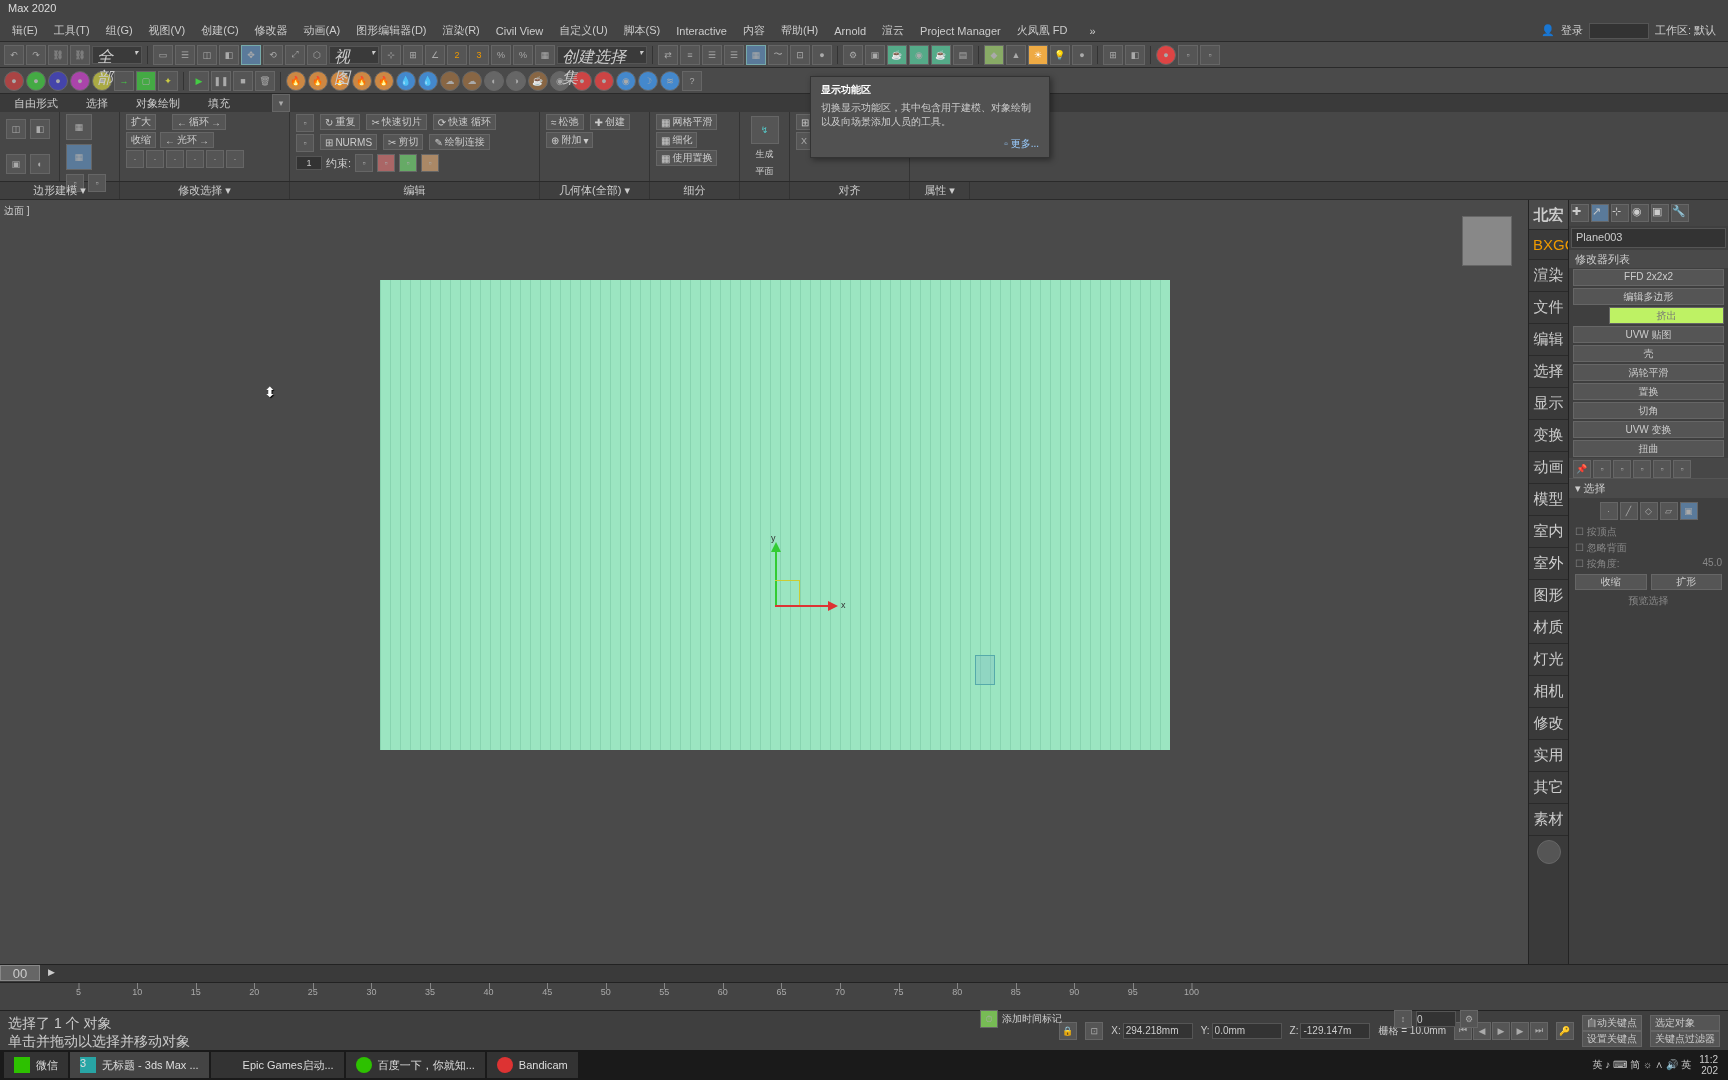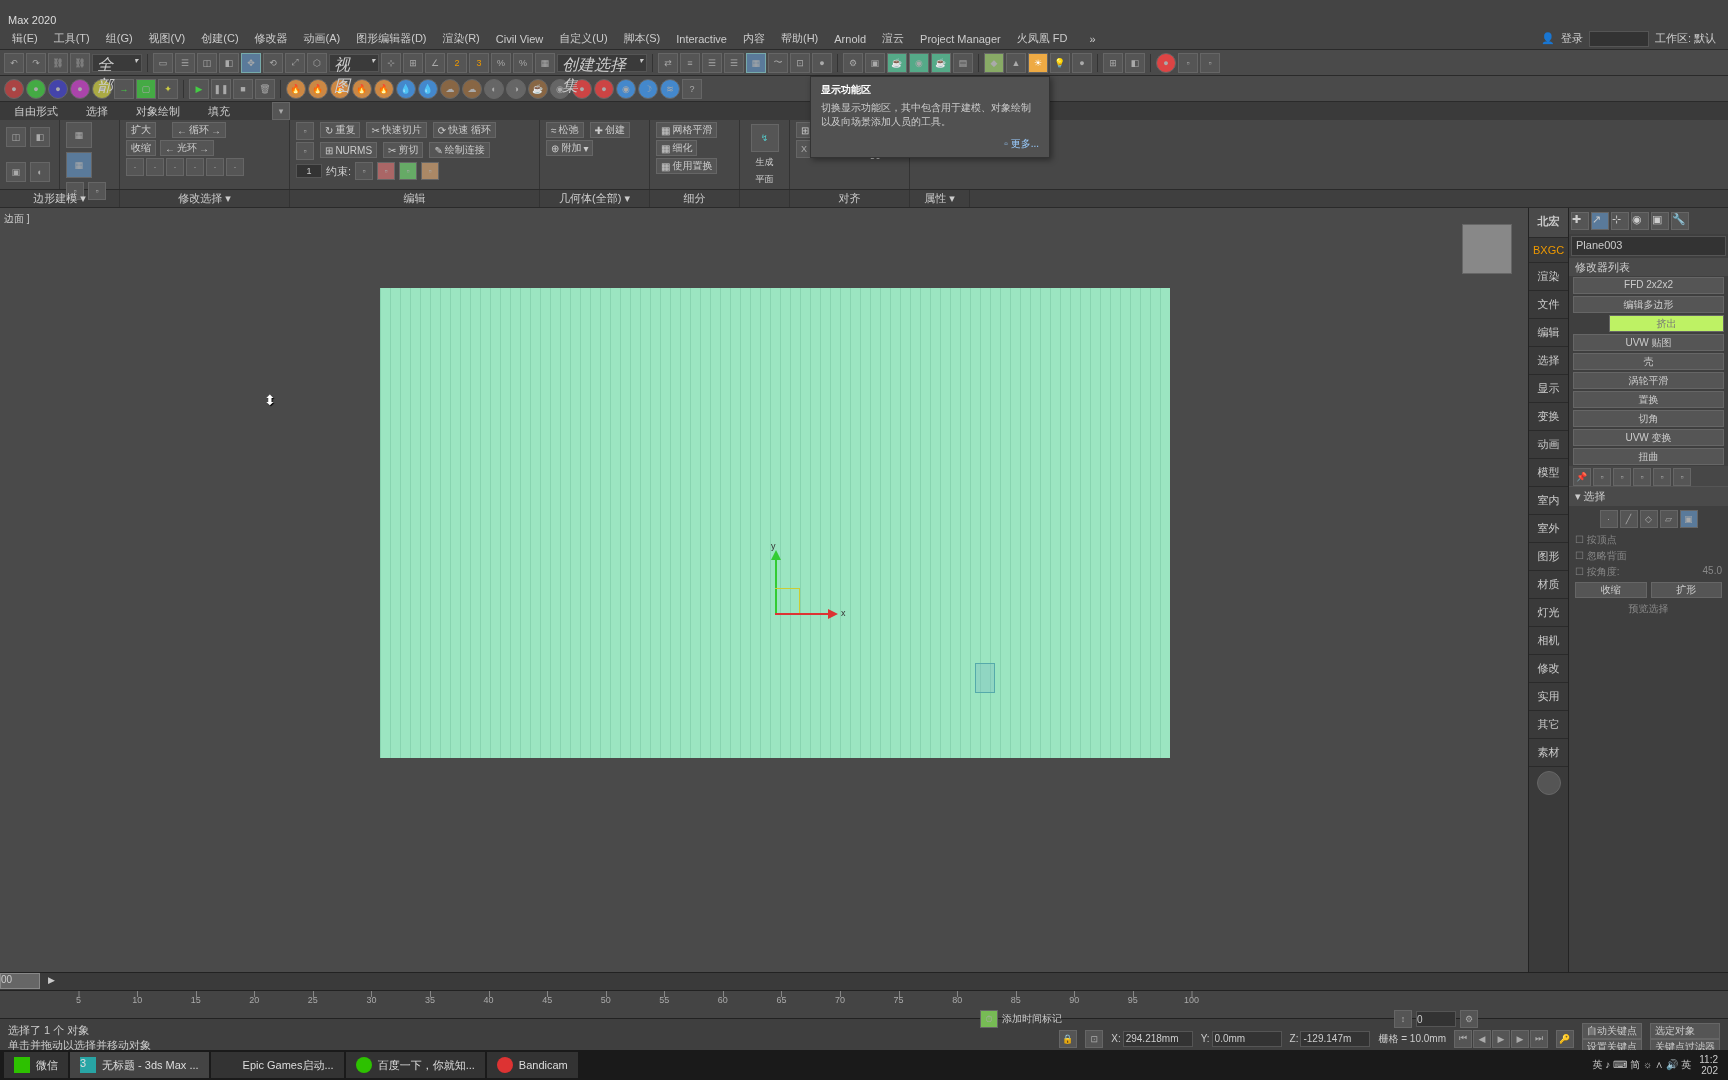--- a/index.html
+++ b/index.html
@@ -1,17 +1,17 @@
 <!DOCTYPE html>
 <html><head>
 <meta charset="utf-8">
 <style>
 * { margin:0; padding:0; box-sizing:border-box; font-family:"Microsoft YaHei",sans-serif; }
 body { background:#393939; color:#ccc; font-size:11px; width:1728px; height:1080px; overflow:hidden; position:relative; }
-.titlebar { height:20px; background:#444; padding:14px 8px; font-size:11px; color:#ddd; }
+.titlebar { height:20px; background:#444; padding:2px 8px; font-size:11px; color:#ddd; }
 .menubar { height:22px; background:#444; display:flex; align-items:center; padding:0 4px; gap:0; border-bottom:1px solid #2a2a2a; }
 .menubar > div { padding:2px 8px; cursor:default; font-size:11px; }
 .login-area { margin-left:auto; display:flex; align-items:center; gap:6px; padding-right:8px; }
 .login-area input { background:#333; border:1px solid #555; color:#ccc; font-size:11px; width:60px; height:16px; padding:0 4px;}
 .toolbar1 { height:26px; background:#4a4a4a; display:flex; align-items:center; padding:0 4px; gap:2px; border-bottom:1px solid #2a2a2a; }
 .toolbar2 { height:26px; background:#4a4a4a; display:flex; align-items:center; padding:0 4px; gap:2px; border-bottom:1px solid #2a2a2a; }
 .icon-btn { width:20px; height:20px; background:#555; border:1px solid #666; display:inline-flex; align-items:center; justify-content:center; font-size:9px; color:#aaa; }
 .icon-btn.sel { background:#5a7a9a; border-color:#7aa; }
 .icon-small { width:18px; height:18px; }
 .sep { width:1px; height:18px; background:#333; margin:0 3px; }
@@ -32,44 +32,44 @@
 .canvas::before { content:""; position:absolute; inset:0; background:repeating-linear-gradient(90deg,#88d4b0 0,#88d4b0 1px,transparent 1px,transparent 10px); }
 .gizmo { position:absolute; left:765px; top:405px; }
 .arrow-y { position:absolute; width:2px; height:60px; background:#3c3; left:10px; top:-60px; }
 .arrow-y::before { content:""; position:absolute; top:-8px; left:-4px; border:5px solid transparent; border-bottom:10px solid #3c3; }
 .arrow-x { position:absolute; width:60px; height:2px; background:#d33; left:10px; top:0; }
 .arrow-x::before { content:""; position:absolute; right:-8px; top:-4px; border:5px solid transparent; border-left:10px solid #d33; }
 .corner { position:absolute; left:10px; top:-25px; width:25px; height:25px; border-top:1px solid #cc3; border-right:1px solid #cc3; }
 .glabel { position:absolute; font-size:9px; color:#333; }
 .camera-icon { position:absolute; left:975px; top:455px; width:20px; height:30px; border:1px solid #5aa; background:rgba(120,180,200,.3); }
 .viewcube { position:absolute; right:16px; top:16px; width:50px; height:50px; background:#888; border:1px solid #666; }
-.side-tabs { width:40px; background:#3a3a3a; display:flex; flex-direction:column; border-left:1px solid #222; font-size:11px; }
+.side-tabs { width:40px; background:#3a3a3a; display:flex; flex-direction:column; border-left:1px solid #222; font-size:15px; }
 .side-tab { padding:6px 4px; text-align:center; border-bottom:1px solid #2a2a2a; cursor:default; }
 .side-tab.head { background:#4a4a4a; height:30px; padding:6px 2px; font-weight:bold; }
 .circle-btn { width:24px; height:24px; border-radius:50%; background:#555; border:1px solid #666; margin:4px auto; }
 .cmd-panel { width:160px; background:#3f3f3f; border-left:1px solid #222; display:flex; flex-direction:column; }
 .cmd-tabs { height:26px; display:flex; align-items:center; gap:2px; padding:2px; background:#444; }
 .cmd-tab { width:18px; height:18px; background:#555; border:1px solid #666; }
 .objname { height:20px; background:#333; border:1px solid #555; margin:2px; padding:2px 4px; font-size:11px; }
 .mod-header { height:18px; background:#4a4a4a; padding:2px 6px; font-size:11px; }
 .mod-btn { height:17px; background:#555; border:1px solid #666; margin:1px 4px; font-size:10px; text-align:center; padding-top:1px; }
 .mod-btn.dis { color:#777; background:#bef264;margin-left:40px; }
 .mod-stack { flex:1; background:#333; margin:2px; border:1px solid #222; min-height:60px; }
 .mod-stack-item { background:#5a7aaa; color:#fff; padding:2px 4px; font-size:10px; }
 .rollout-head { background:#4a4a4a; padding:2px 6px; font-size:11px; border-top:1px solid #555; }
 .rollout-body { padding:4px 6px; font-size:10px; }
 .rollout-body label { display:block; padding:1px 0; color:#888; }
 .tool-row { height:20px; display:flex; gap:2px; padding:2px 4px; background:#474747;}
 .timeslider { height:18px; background:#3a3a3a; position:relative; border-top:1px solid #222;}
-.timeslider-thumb { position:absolute; left:0; top:0; width:40px; height:16px; background:#666; border:1px solid #888; font-size:10px; text-align:left;}
+.timeslider-thumb { position:absolute; left:0; top:0; width:40px; height:16px; background:#666; border:1px solid #888; font-size:13px; text-align:center;}
 .timeruler { height:28px; background:#444; position:relative; border-top:1px solid #222; padding-top:10px;}
 .tick { position:absolute; top:4px; font-size:9px; color:#aaa; transform:translateX(-50%);}
 .tick::before { content:""; position:absolute; left:50%; top:-4px; width:1px; height:6px; background:#888;}
 .statusbar { height:40px; background:#3f3f3f; display:flex; border-top:1px solid #222; }
-.status-left { flex:1; padding:4px 8px; font-size:11px; }
+.status-left { flex:1; padding:4px 8px; font-size:14px; }
 .status-mid { display:flex; align-items:center; gap:8px; padding:0 8px; font-size:10px; }
 .coord { display:flex; align-items:center; gap:2px; }
 .coord input { width:70px; height:16px; background:#333; border:1px solid #555; color:#ccc; font-size:10px; padding:0 2px;}
 .transport { display:flex; gap:1px; }
 .transport .icon-btn { width:18px; height:18px; }
 .taskbar { height:30px; background:#1a1a1a; display:flex; align-items:center; padding:0 4px; gap:2px; position:absolute; bottom:0; left:0; right:0;}
 .task-item { height:26px; background:#333; padding:0 10px; display:flex; align-items:center; gap:6px; font-size:11px; color:#ddd;}
 .task-item.active { background:#444; }
 .task-icon { width:16px; height:16px; background:#666; }
 .tray { margin-left:auto; display:flex; align-items:center; gap:8px; color:#ccc; font-size:10px; padding-right:6px;}

